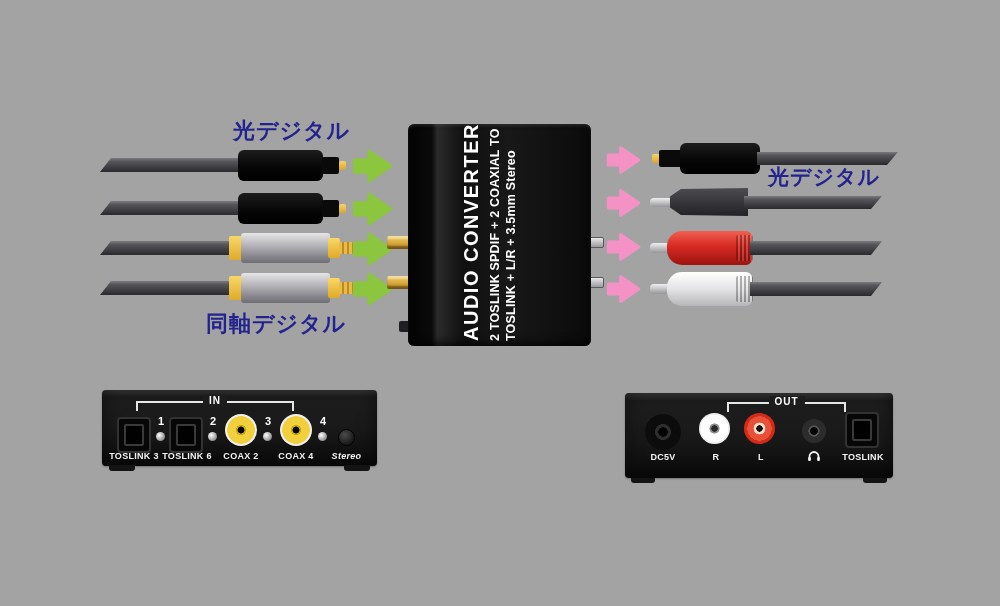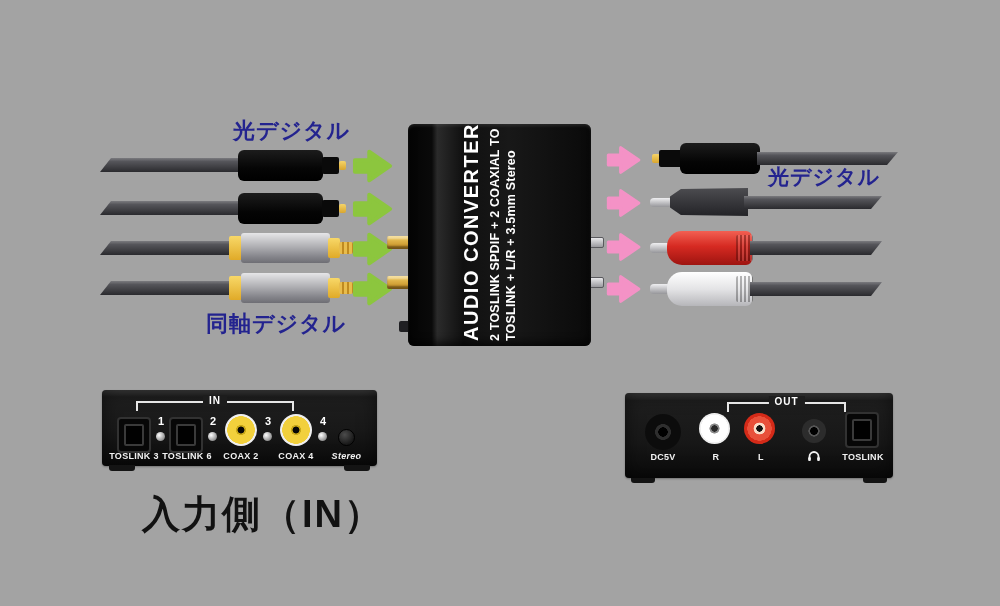--- a/index.html
+++ b/index.html
@@ -210,15 +210,14 @@
     <div class="panel-label" style="left:79px; top:59px; width:24px;">R</div>
     <div class="panel-label" style="left:124px; top:59px; width:24px;">L</div>
     <svg style="position:absolute; left:182px; top:57px;" width="14" height="12" viewBox="0 0 14 12">
       <path d="M2.5 10 V6.5 a4.5 4.5 0 0 1 9 0 V10" fill="none" stroke="#f2f2f2" stroke-width="1.8" stroke-linecap="round"></path>
       <rect x="1.2" y="7" width="2.6" height="4" rx="1.2" fill="#f2f2f2"></rect>
       <rect x="10.2" y="7" width="2.6" height="4" rx="1.2" fill="#f2f2f2"></rect>
     </svg>
     <div class="panel-label" style="left:212px; top:59px; width:52px;">TOSLINK</div>
   </div>
 
-  <div class="caption" style="left:142px; top:489px;">入力側（IN）</div>
 
 </div>
 
 </body></html>

